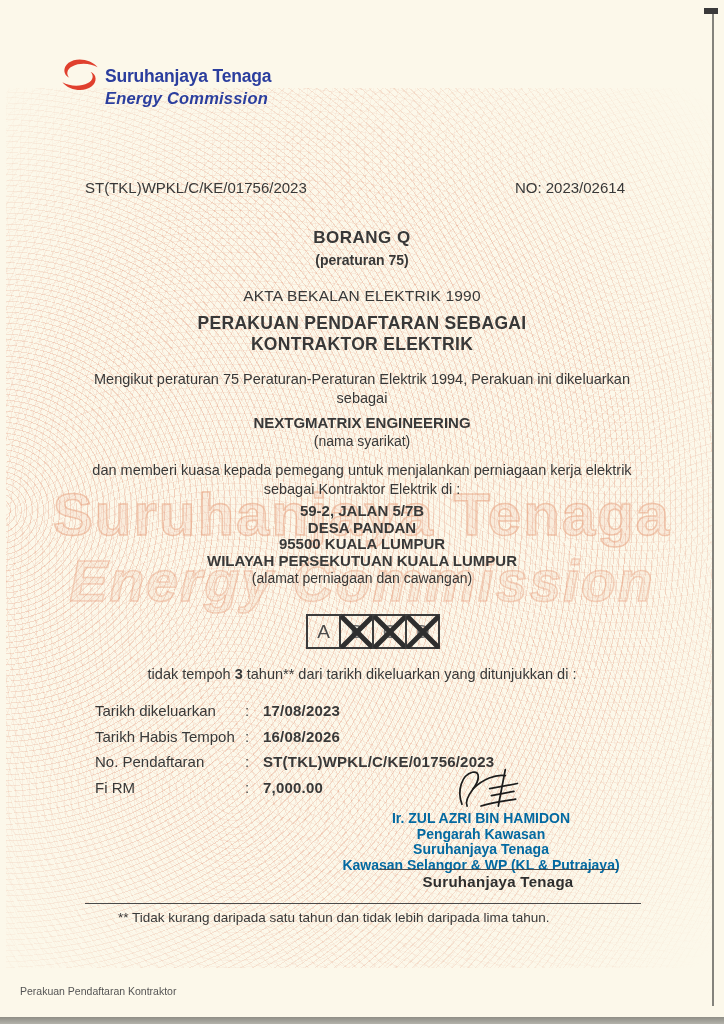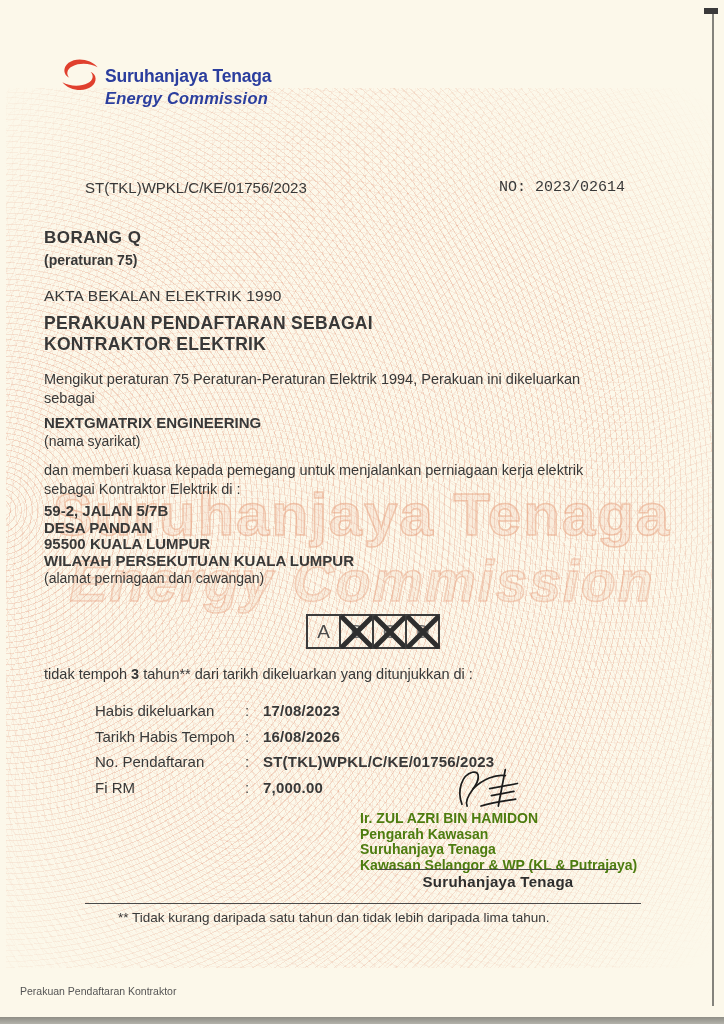--- a/index.html
+++ b/index.html
@@ -44,23 +44,23 @@
   .content { position: absolute; inset: 0; z-index: 2; }
 
   
   .logo-swoosh { left: 58px; top: 56px; }
   .logo-text { left: 105px; top: 65px; line-height: 22px; color: #2b3e9e; }
   .logo-line1 { font-size: 17.5px; font-weight: bold; letter-spacing: -0.2px; }
   .logo-line2 { font-size: 16.5px; font-weight: bold; font-style: italic; letter-spacing: 0.2px; }
 
   
   .ref-no  { left: 85px;  top: 179px; font-size: 15px; }
-  .cert-no { right: 99px; top: 179px; font-size: 15px; font-family: Liberation Mono, monospace; }
-
-  .center-col { left: 44px; width: 660px; text-align: left; }
+  .cert-no { right: 99px; top: 179px; font-size: 15px; }
+
+  .center-col { left: 32px; width: 660px; text-align: center; }
 
   .form-title   { top: 228px; font-size: 17px;   font-weight: bold; letter-spacing: 0.5px; }
   .regulation   { top: 252px; font-size: 14px;   font-weight: bold; }
   .act-title    { top: 287px; font-size: 15.5px; font-weight: normal; letter-spacing: 0.2px; }
   .heading      { top: 313px; font-size: 17.5px; font-weight: bold; line-height: 21px; letter-spacing: 0.3px; }
 
   .intro        { top: 370px; font-size: 14.5px; line-height: 19px; }
   .company      { top: 414px; font-size: 15px; font-weight: bold; }
   .company-lab  { top: 433px; font-size: 14px; }
   .grant        { top: 461px; font-size: 14.5px; line-height: 19px; }
@@ -87,22 +87,22 @@
 
   
   .details { left: 95px; top: 702px; width: 480px; font-size: 15px; }
   .detail-row { display: flex; height: 25.5px; align-items: flex-start; }
   .d-label { width: 150px; }
   .d-colon { width: 18px; color: #4a4a4a; }
   .d-value { font-weight: bold; letter-spacing: 0.2px; }
 
   
   .sig-scribble { left: 455px; top: 766px; }
-  .sig-block { left: 360px; top: 811px; width: 296px; 
-    color: #4d7c0f; font-size: 14px; font-weight: bold; line-height: 15.5px; }
+  .sig-block { left: 333px; top: 811px; width: 296px; text-align: center;
+    color: #0369a1; font-size: 14px; font-weight: bold; line-height: 15.5px; }
   .sig-rule { left: 378px; top: 869px; width: 240px; border-top: 1.5px solid #4a4a4a; }
   .sig-org  { left: 378px; top: 873px; width: 240px; text-align: center;
     font-size: 15px; font-weight: bold; color: #2e2e2e; letter-spacing: 0.3px; }
 
   
   .footnote-rule { left: 85px; top: 903px; width: 556px; border-top: 1.5px solid #4a4a4a; }
   .footnote { left: 85px; top: 910px; font-size: 13.5px; margin-left: 33px; }
   .doc-footer { left: 20px; top: 985px; font-size: 10.5px; color: #555; }
 
   
@@ -183,21 +183,21 @@
       <span class="letter">D</span>
       <span class="xbar xbar1"></span>
       <span class="xbar xbar2"></span>
     </div>
   </div>
 
   <div class="abs center-col tenure"><span>tidak tempoh </span><b>3</b><span> tahun** dari tarikh dikeluarkan yang ditunjukkan di :</span></div>
 
   <div class="abs details">
     <div class="detail-row">
-      <span class="d-label">Habis dikeluarkan</span>
+      <span class="d-label">Tarikh dikeluarkan</span>
       <span class="d-colon">:</span>
       <span class="d-value">17/08/2023</span>
     </div>
     <div class="detail-row">
       <span class="d-label">Tarikh Habis Tempoh</span>
       <span class="d-colon">:</span>
       <span class="d-value">16/08/2026</span>
     </div>
     <div class="detail-row">
       <span class="d-label">No. Pendaftaran</span>

